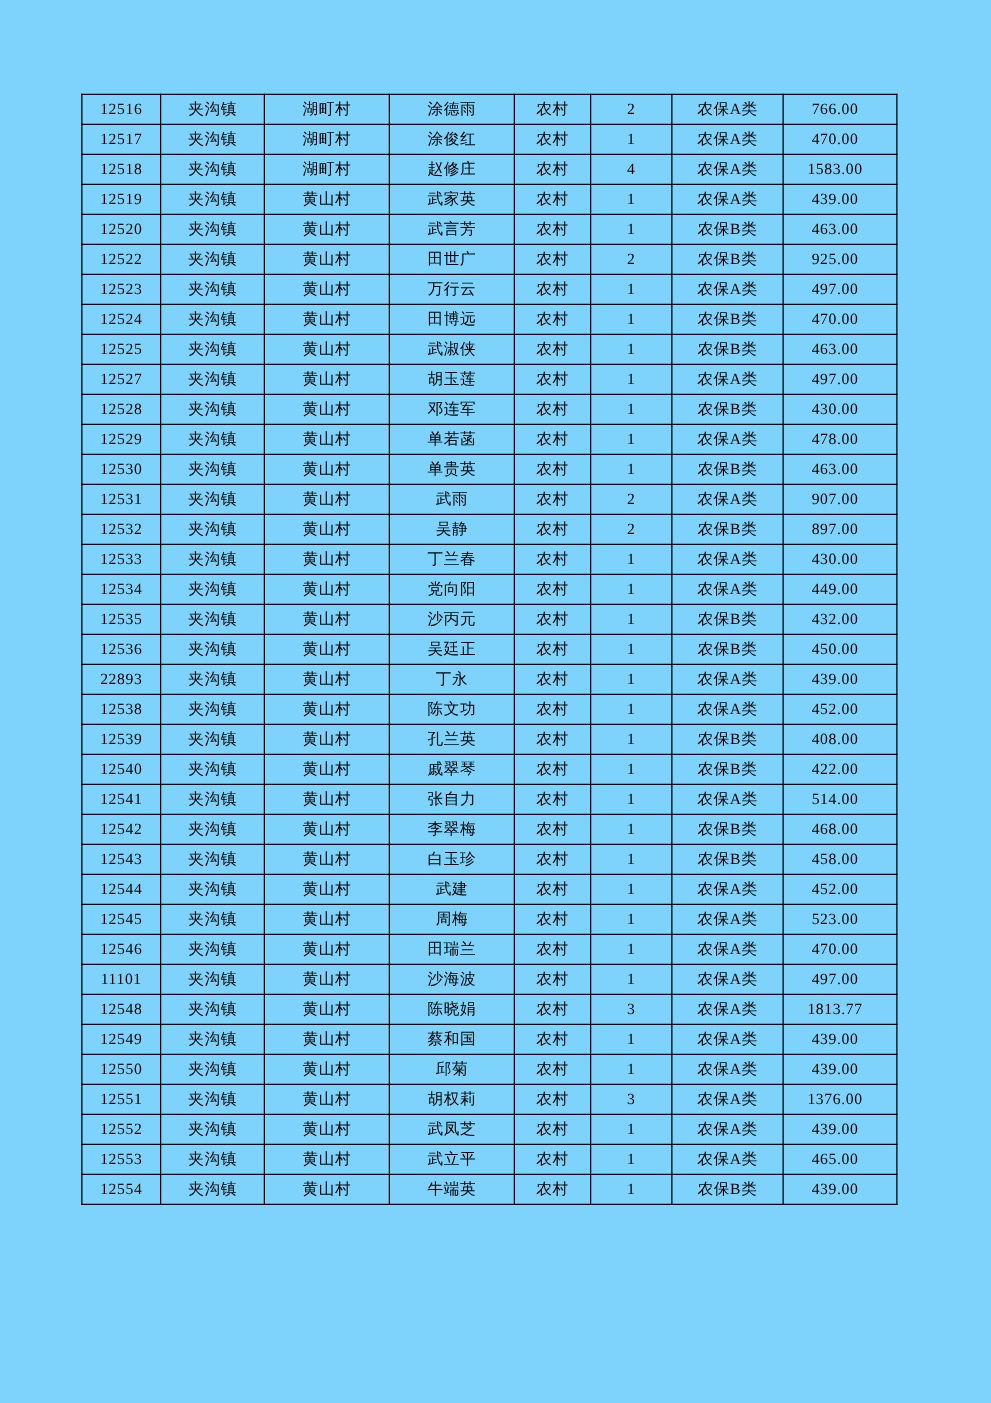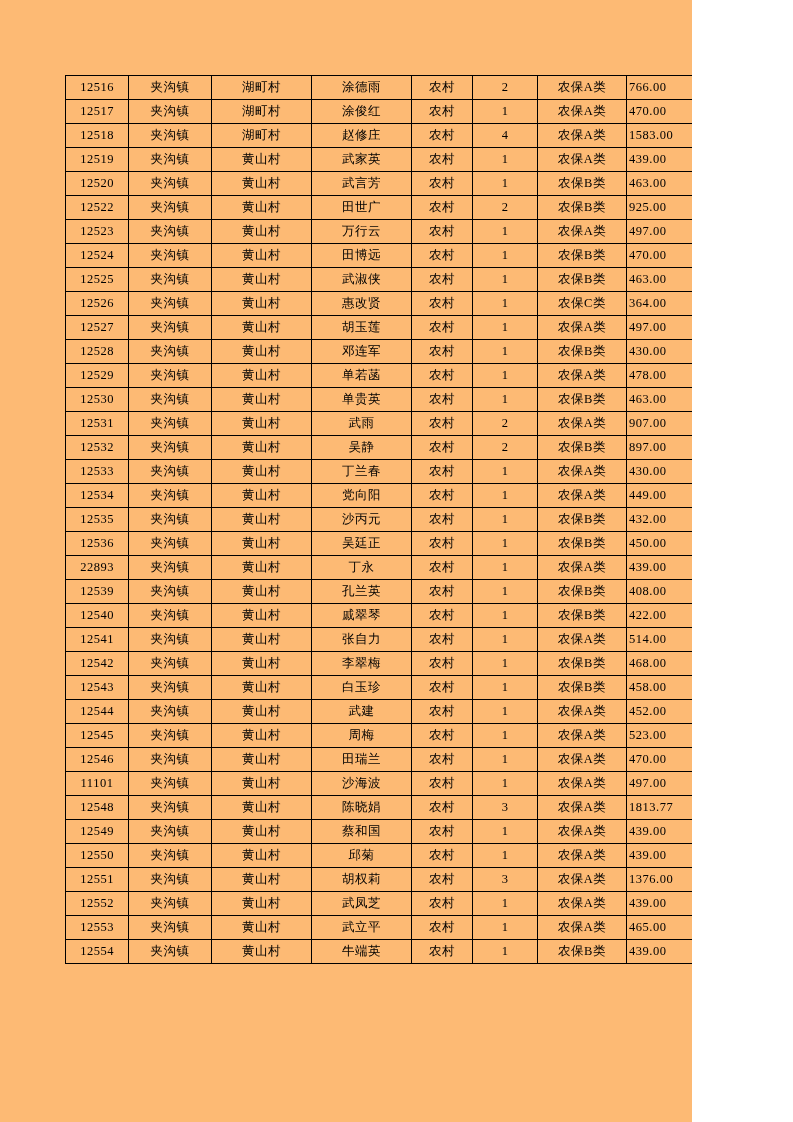--- a/index.html
+++ b/index.html
@@ -8,24 +8,24 @@
     background: #ffffff;
   }
   body {
     width: 793px;
     height: 1122px;
     position: relative;
     font-family: "Liberation Serif", "DejaVu Serif", serif;
     color: #000000;
   }
   .page {
-    width: 692px;
+    width: 793px;
     height: 1122px;
     position: relative;
-    background: #fdba74;
+    background: #7dd3fc;
     overflow: hidden;
     font-family: Liberation Serif, serif;
   }
   table.data-table {
     position: absolute;
     top: 75px;
     left: 65px;
     border-collapse: collapse;
     table-layout: fixed;
     width: 620px;
@@ -43,21 +43,21 @@
   }
   table.data-table td.col-id { width: 58px; }
   table.data-table td.col-town { width: 78px; }
   table.data-table td.col-village { width: 95px; }
   table.data-table td.col-name { width: 95px; }
   table.data-table td.col-type { width: 56px; }
   table.data-table td.col-count { width: 60px; }
   table.data-table td.col-category { width: 84px; }
   table.data-table td.col-amount {
     width: 78px;
-    text-align: left;
+    text-align: center;
     padding-right: 10px;
   }
 </style>
 </head>
 <body>
 
 <div class="page">
   <table class="data-table">
     <tbody id="table-body">
         <tr>
@@ -144,30 +144,20 @@
           <td class="col-id">12525</td>
           <td class="col-town">夹沟镇</td>
           <td class="col-village">黄山村</td>
           <td class="col-name">武淑侠</td>
           <td class="col-type">农村</td>
           <td class="col-count">1</td>
           <td class="col-category">农保B类</td>
           <td class="col-amount">463.00</td>
         </tr>
         <tr>
-          <td class="col-id">12526</td>
-          <td class="col-town">夹沟镇</td>
-          <td class="col-village">黄山村</td>
-          <td class="col-name">惠改贤</td>
-          <td class="col-type">农村</td>
-          <td class="col-count">1</td>
-          <td class="col-category">农保C类</td>
-          <td class="col-amount">364.00</td>
-        </tr>
-        <tr>
           <td class="col-id">12527</td>
           <td class="col-town">夹沟镇</td>
           <td class="col-village">黄山村</td>
           <td class="col-name">胡玉莲</td>
           <td class="col-type">农村</td>
           <td class="col-count">1</td>
           <td class="col-category">农保A类</td>
           <td class="col-amount">497.00</td>
         </tr>
         <tr>
@@ -262,20 +252,30 @@
         </tr>
         <tr>
           <td class="col-id">22893</td>
           <td class="col-town">夹沟镇</td>
           <td class="col-village">黄山村</td>
           <td class="col-name">丁永</td>
           <td class="col-type">农村</td>
           <td class="col-count">1</td>
           <td class="col-category">农保A类</td>
           <td class="col-amount">439.00</td>
+        </tr>
+        <tr>
+          <td class="col-id">12538</td>
+          <td class="col-town">夹沟镇</td>
+          <td class="col-village">黄山村</td>
+          <td class="col-name">陈文功</td>
+          <td class="col-type">农村</td>
+          <td class="col-count">1</td>
+          <td class="col-category">农保A类</td>
+          <td class="col-amount">452.00</td>
         </tr>
         <tr>
           <td class="col-id">12539</td>
           <td class="col-town">夹沟镇</td>
           <td class="col-village">黄山村</td>
           <td class="col-name">孔兰英</td>
           <td class="col-type">农村</td>
           <td class="col-count">1</td>
           <td class="col-category">农保B类</td>
           <td class="col-amount">408.00</td>

